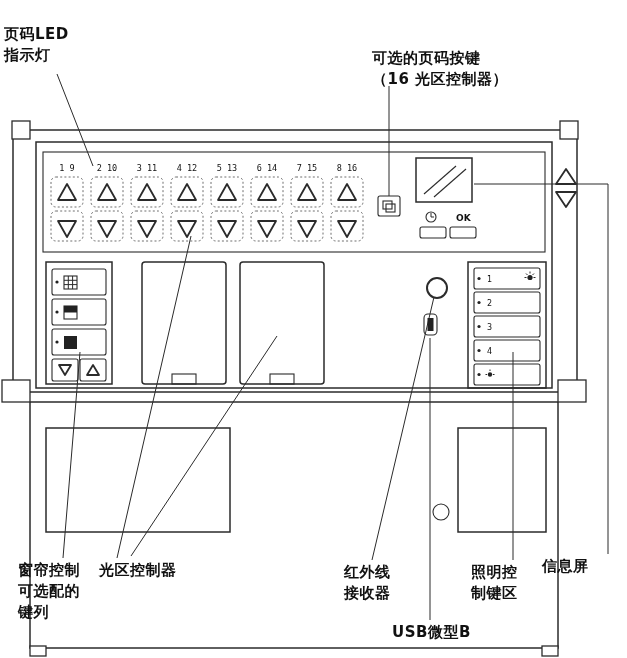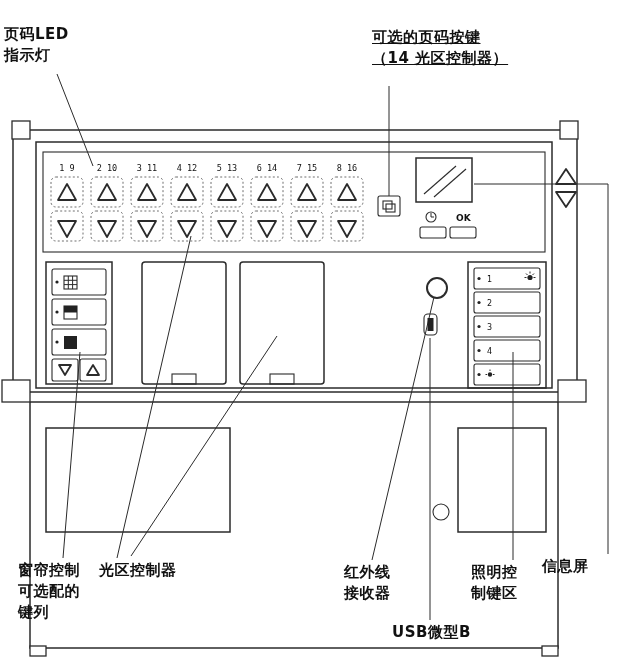--- a/index.html
+++ b/index.html
@@ -208,23 +208,23 @@
         <line x1="493" y1="374.5" x2="494.5" y2="374.5"></line>
       </g>
     </g>
   </svg>
 
   <div class="callout" style="left:4px; top:24px;">
     <div>页码LED</div>
     <div>指示灯</div>
   </div>
 
-  <div class="callout" style="left:372px; top:27px;text-decoration:underline;">
+  <div class="callout" style="left:372px; top:48px;">
     <div>可选的页码按键</div>
-    <div>（14 光区控制器）</div>
+    <div>（16 光区控制器）</div>
   </div>
 
   <div class="callout" style="left:18px; top:560px;">
     <div>窗帘控制</div>
     <div>可选配的</div>
     <div>键列</div>
   </div>
 
   <div class="callout" style="left:99px; top:560px;">
     <div>光区控制器</div>

